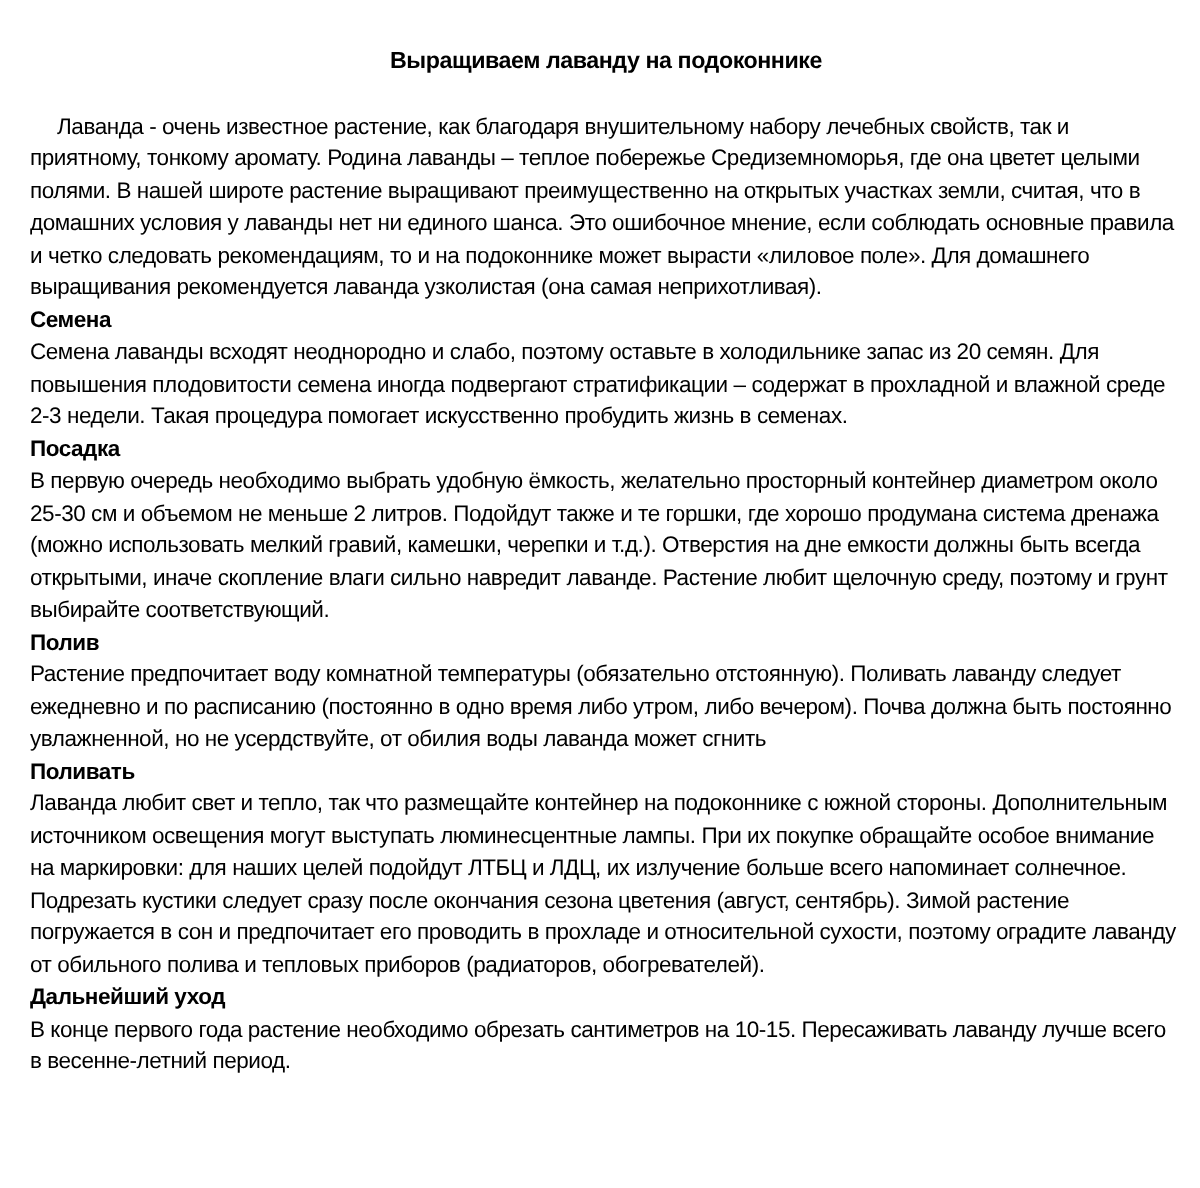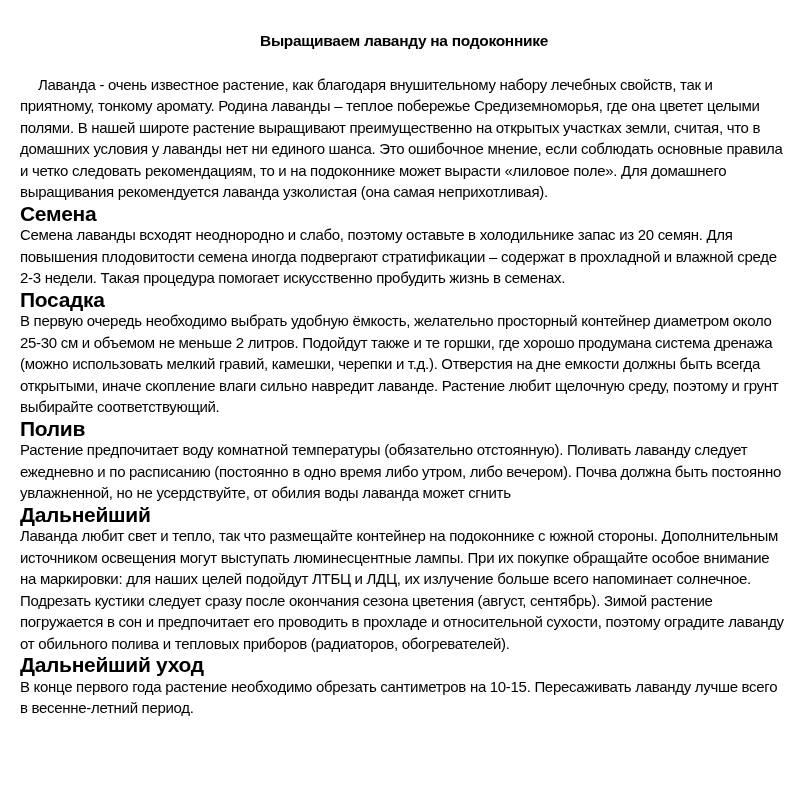--- a/index.html
+++ b/index.html
@@ -26,21 +26,21 @@
     background: #ffffff;
   }
   .doc h1 {
     font-size: 15.5px;
     font-weight: bold;
     margin: 0 0 22px 0;
     line-height: 21.5px;
     text-align: center;
   }
   .doc h2 {
-    font-size: 21px;
+    font-size: 15px;
     font-weight: bold;
     margin: 0;
     line-height: 21.5px;
   }
   .doc p {
     margin: 0;
   }
   .doc p.intro {
     text-indent: 18px;
   }
@@ -58,21 +58,21 @@
 
   <h2>Семена</h2>
   <p>Семена лаванды всходят неоднородно и слабо, поэтому оставьте в холодильнике запас из 20 семян. Для повышения плодовитости семена иногда подвергают стратификации – содержат в прохладной и влажной среде 2-3 недели. Такая процедура помогает искусственно пробудить жизнь в семенах.</p>
 
   <h2>Посадка</h2>
   <p>В первую очередь необходимо выбрать удобную ёмкость, желательно просторный контейнер диаметром около 25-30 см и объемом не меньше 2 литров. Подойдут также и те горшки, где хорошо продумана система дренажа (можно использовать мелкий гравий, камешки, черепки и т.д.). Отверстия на дне емкости должны быть всегда открытыми, иначе скопление влаги сильно навредит лаванде. Растение любит щелочную среду, поэтому и грунт выбирайте соответствующий.</p>
 
   <h2>Полив</h2>
   <p>Растение предпочитает воду комнатной температуры (обязательно отстоянную). Поливать лаванду следует ежедневно и по расписанию (постоянно в одно время либо утром, либо вечером). Почва должна быть постоянно увлажненной, но не усердствуйте, от обилия воды лаванда может сгнить</p>
 
-  <h2>Дальнейший</h2>
+  <h2>Поливать</h2>
   <p>Лаванда любит свет и тепло, так что размещайте контейнер на подоконнике с южной стороны. Дополнительным источником освещения могут выступать люминесцентные лампы. При их покупке обращайте особое внимание на маркировки: для наших целей подойдут ЛТБЦ и ЛДЦ, их излучение больше всего напоминает солнечное.</p>
 
   <p>Подрезать кустики следует сразу после окончания сезона цветения (август, сентябрь). Зимой растение погружается в сон и предпочитает его проводить в прохладе и относительной сухости, поэтому оградите лаванду от обильного полива и тепловых приборов (радиаторов, обогревателей).</p>
 
   <h2>Дальнейший уход</h2>
   <p>В конце первого года растение необходимо обрезать сантиметров на 10-15. Пересаживать лаванду лучше всего в весенне-летний период.</p>
 
 </main>
 
 </body></html>

